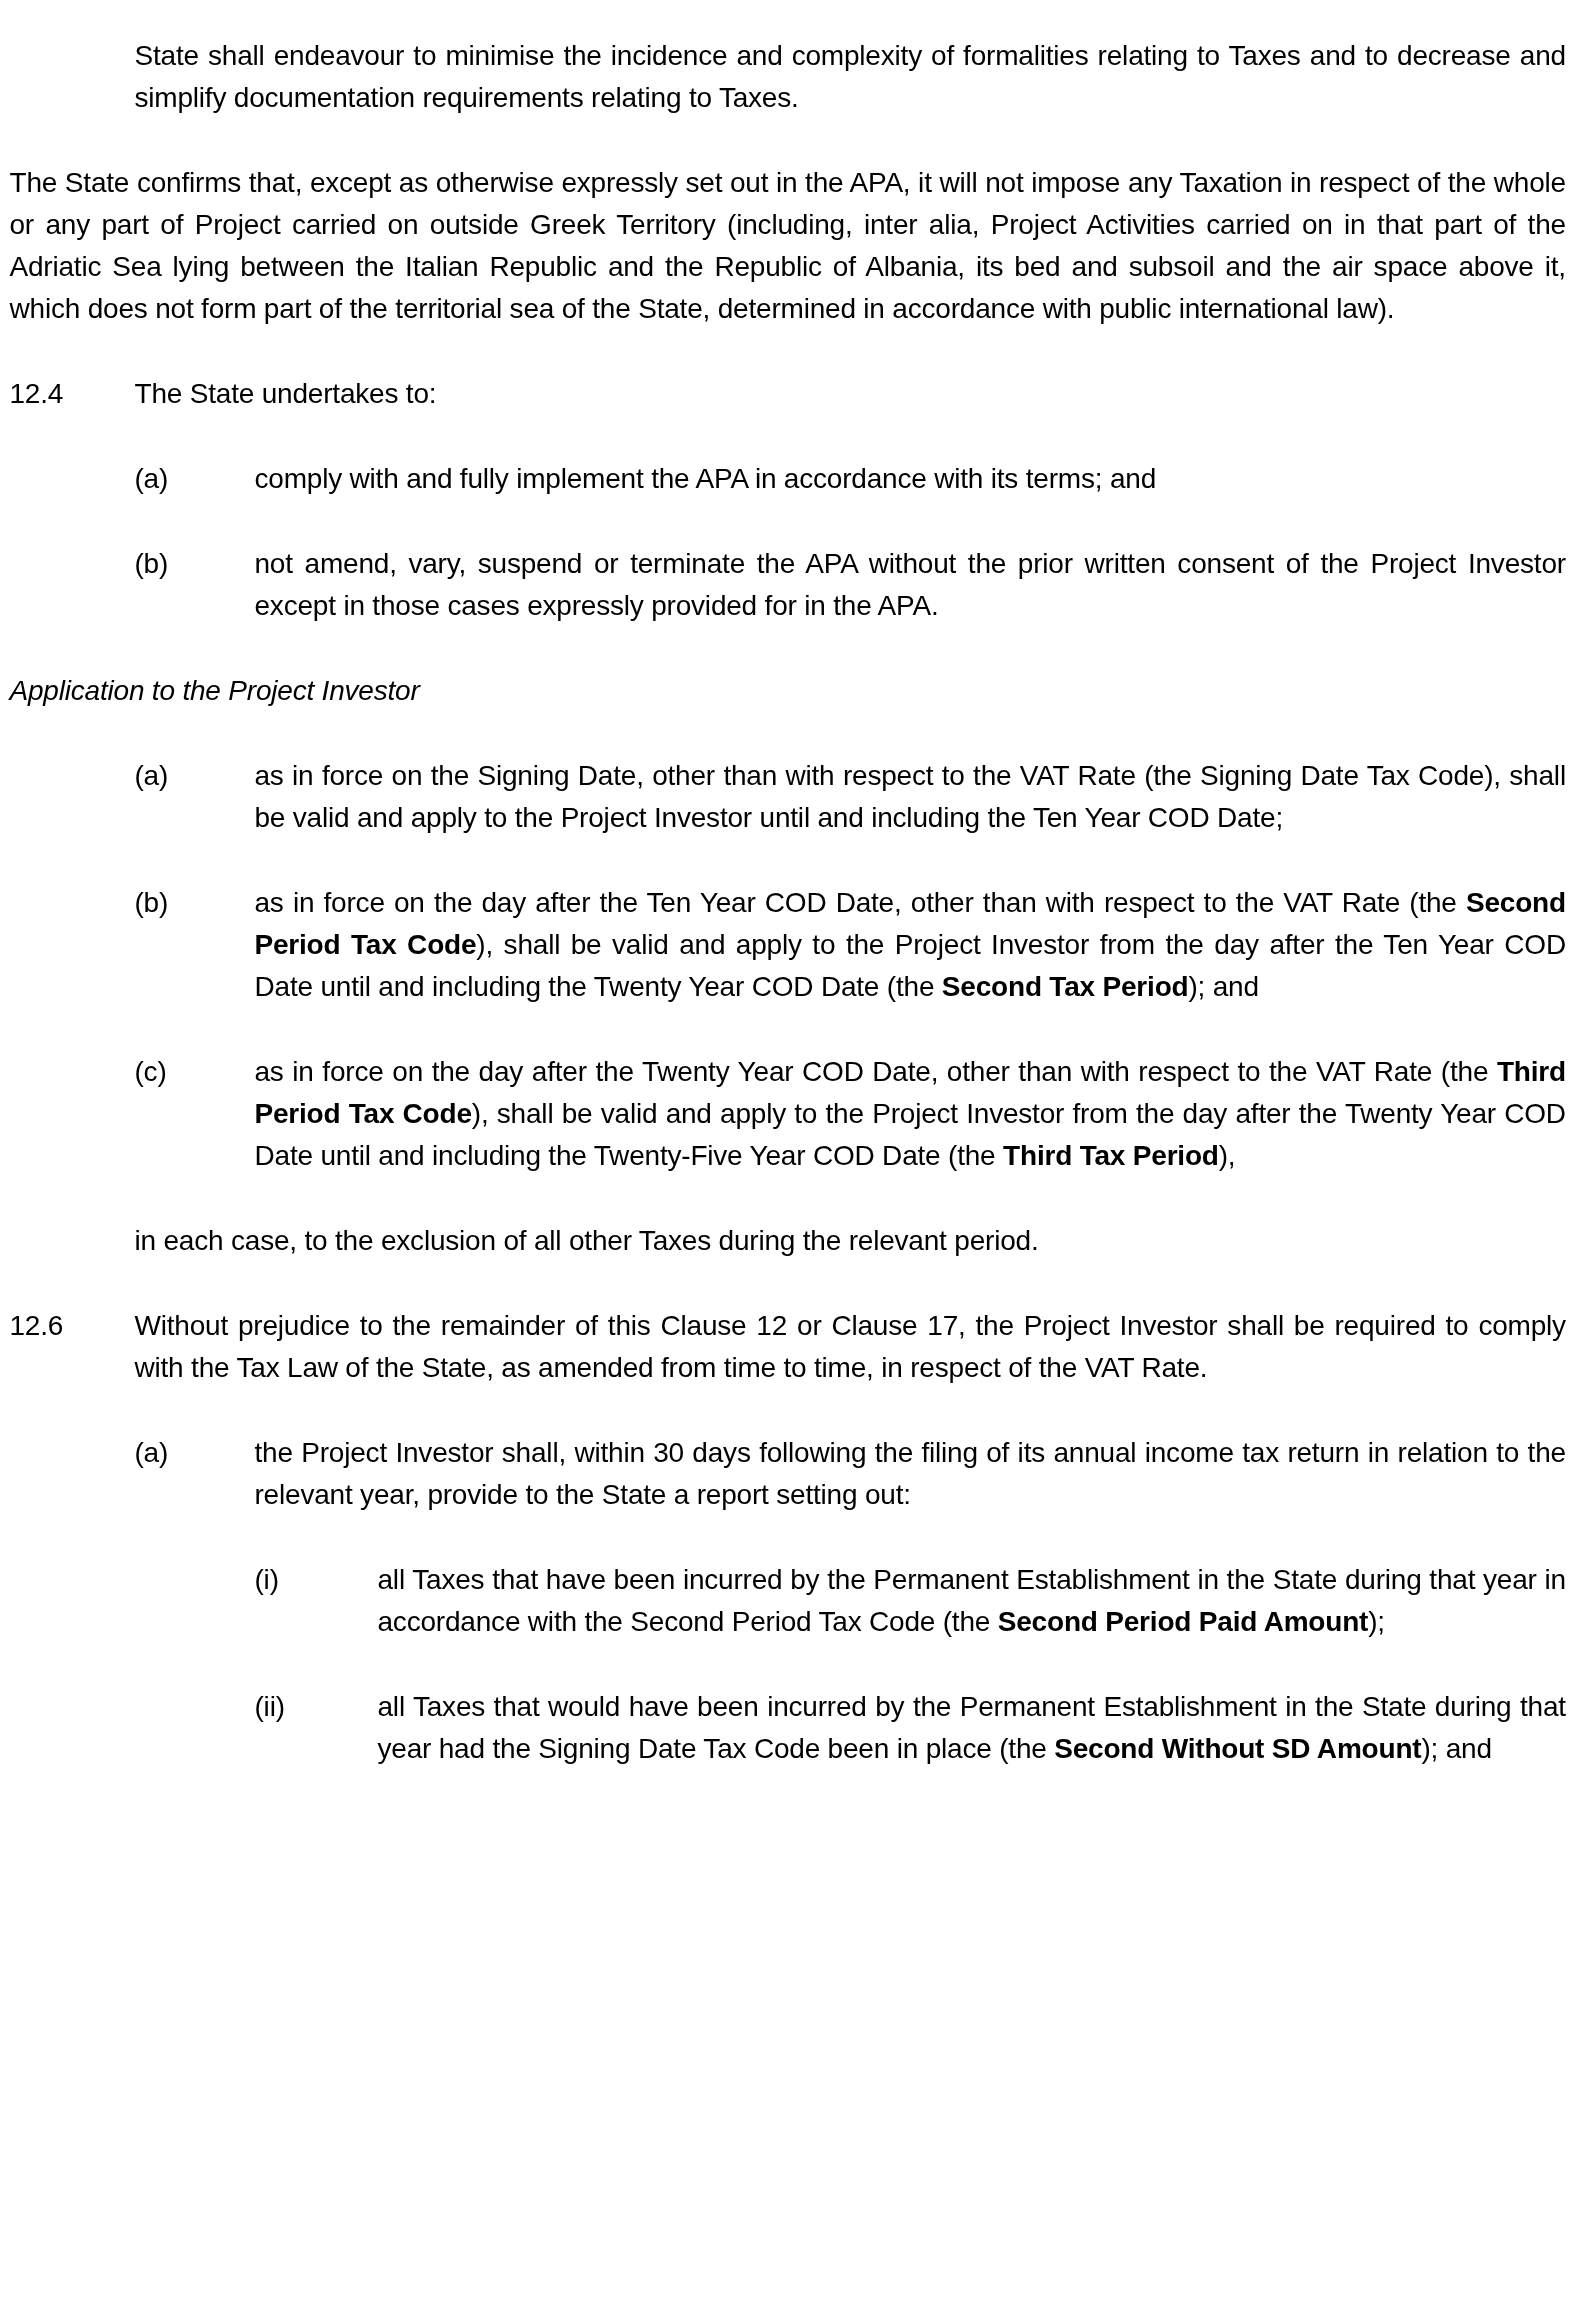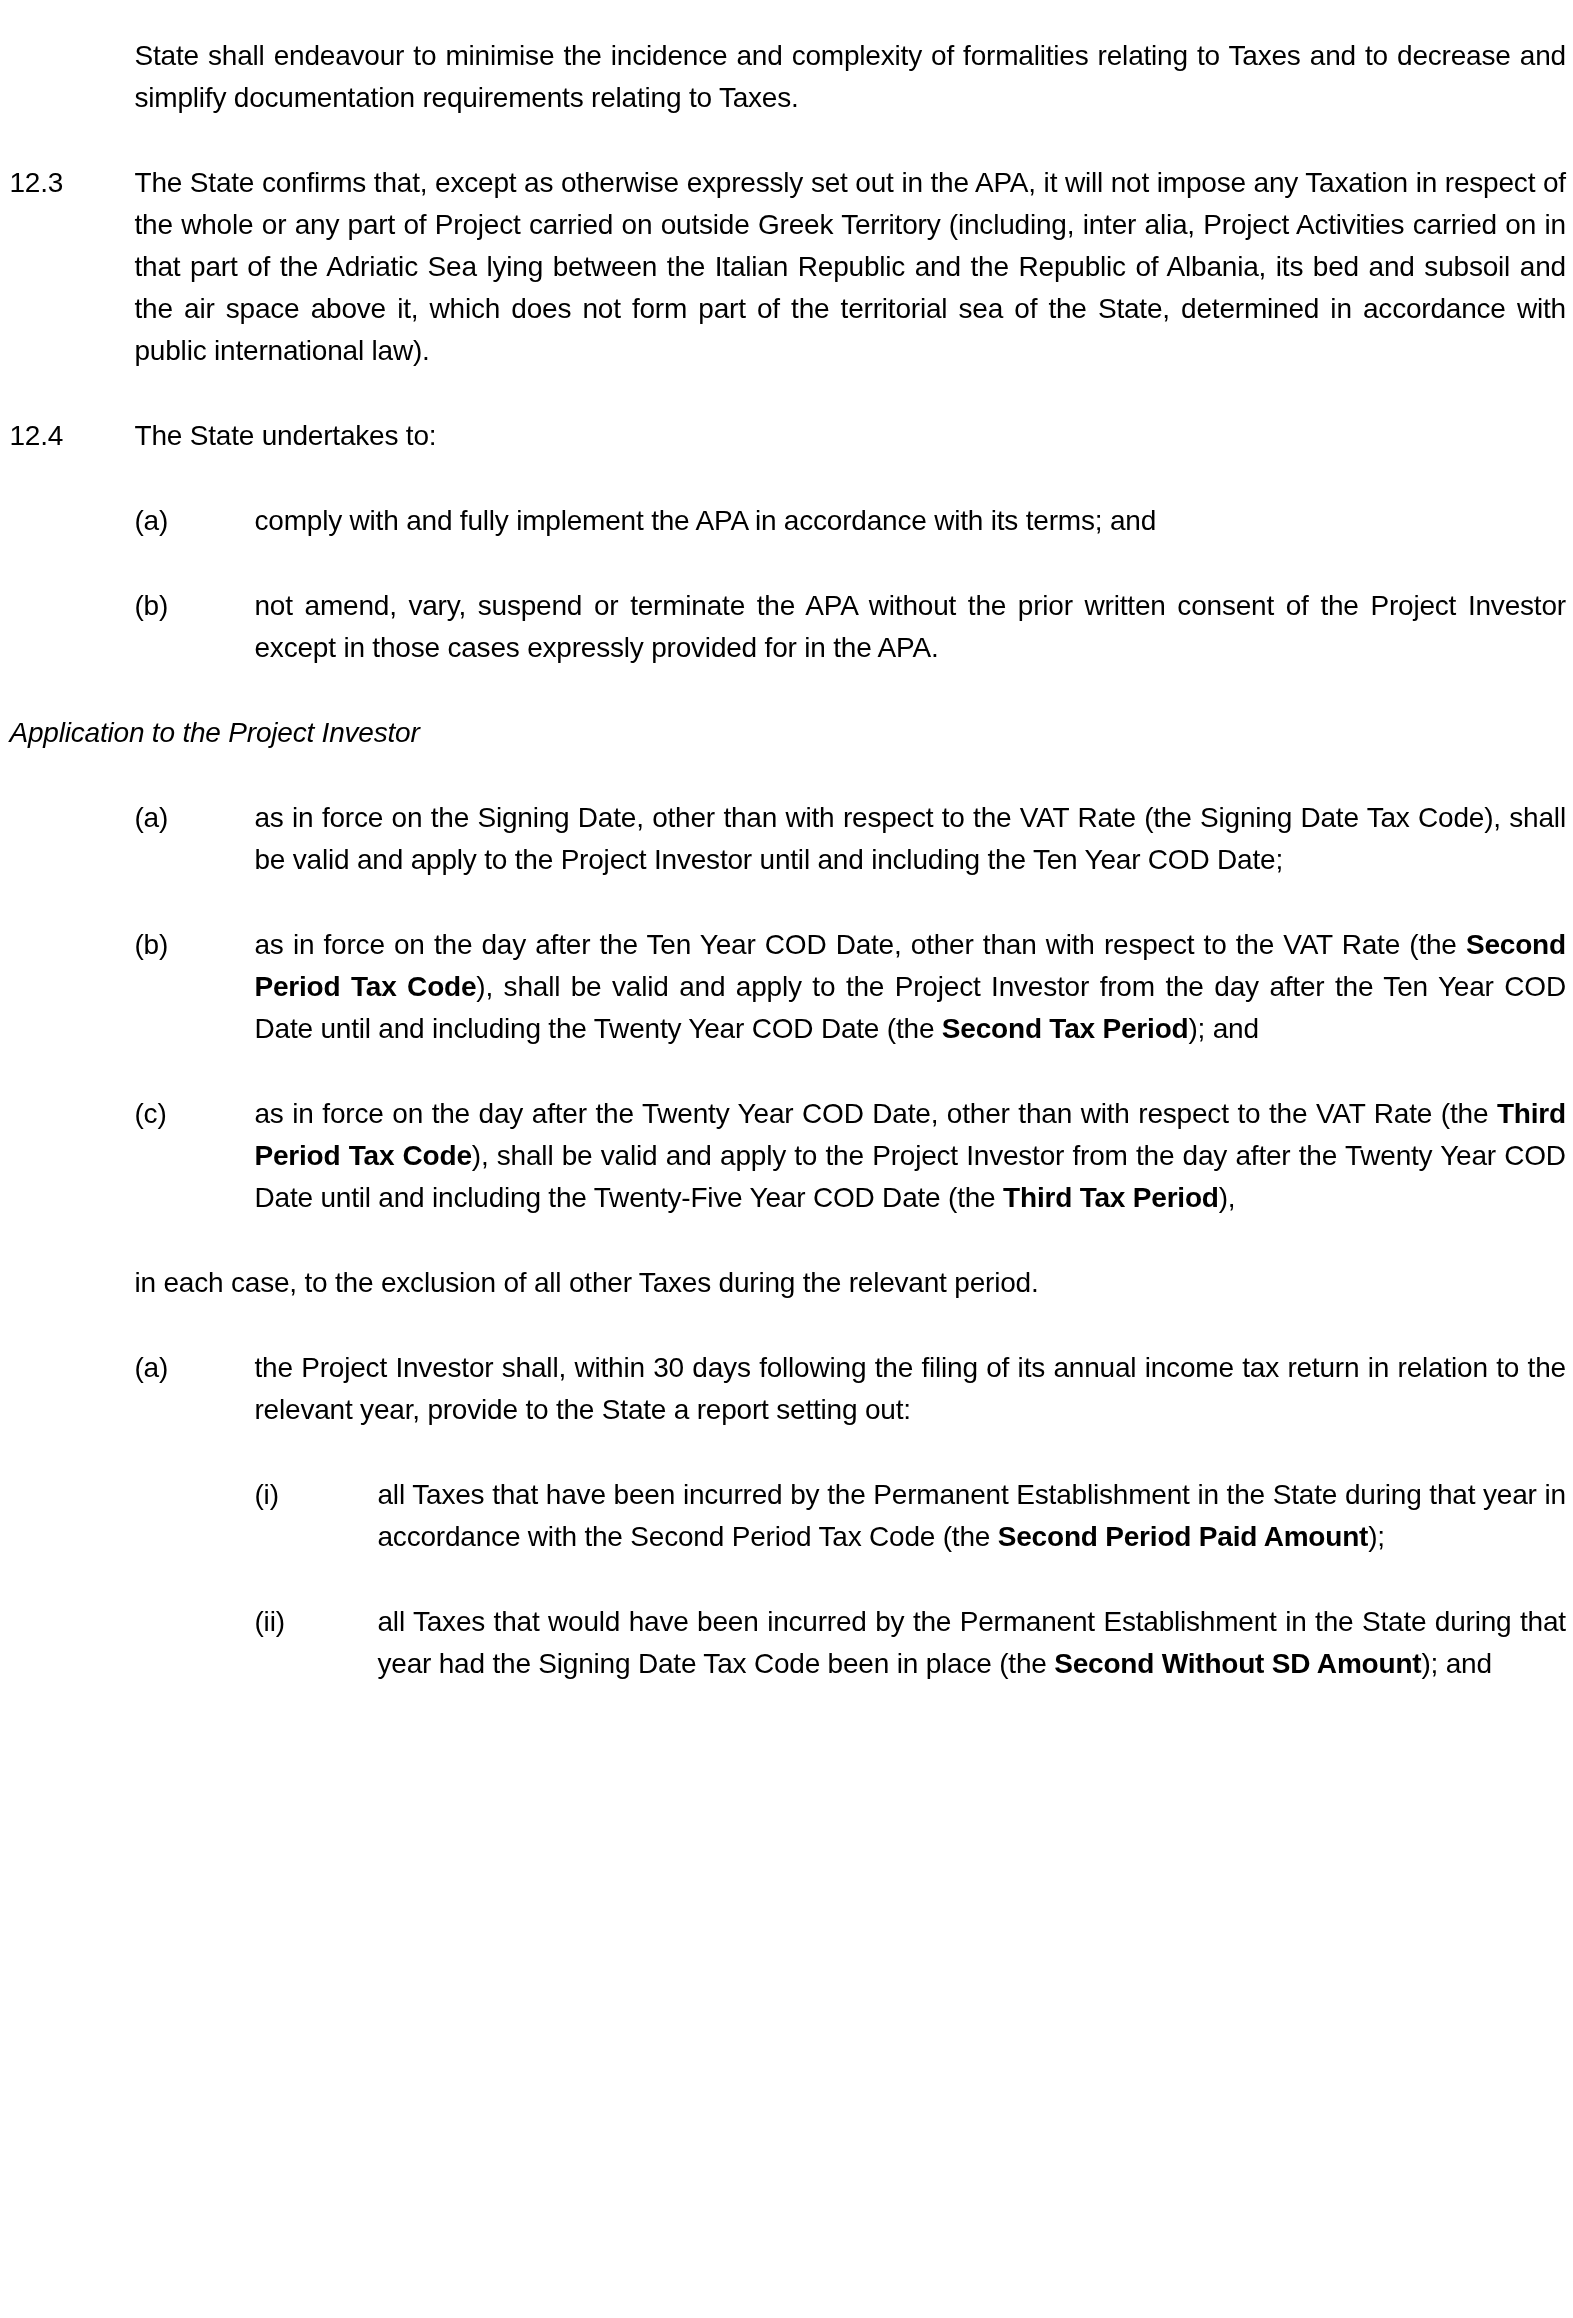--- a/index.html
+++ b/index.html
@@ -50,21 +50,20 @@
 </head>
 <body>
 
 <div class="page">
 
   <div class="block para">
     <div class="body"><span>State shall endeavour to minimise the incidence and complexity of formalities relating to Taxes and to decrease and simplify documentation requirements relating to Taxes.</span></div>
   </div>
 
   <div class="block">
-    <span class="num">12.3</span>
     <div class="body"><span>The State confirms that, except as otherwise expressly set out in the APA, it will not impose any Taxation in respect of the whole or any part of Project carried on outside Greek Territory (including, inter alia, Project Activities carried on in that part of the Adriatic Sea lying between the Italian Republic and the Republic of Albania, its bed and subsoil and the air space above it, which does not form part of the territorial sea of the State, determined in accordance with public international law).</span></div>
   </div>
 
   <div class="block">
     <span class="num">12.4</span>
     <div class="body"><span>The State undertakes to:</span></div>
   </div>
 
   <div class="block lvl2">
     <span class="lbl2">(a)</span>
@@ -93,20 +92,24 @@
 
   <div class="block lvl2">
     <span class="lbl2">(c)</span>
     <div class="body"><span>as in force on the day after the Twenty Year COD Date, other than with respect to the VAT Rate (the </span><span style="font-weight: bold;">Third Period Tax Code</span><span>), shall be valid and apply to the Project Investor from the day after the Twenty Year COD Date until and including the Twenty-Five Year COD Date (the </span><span style="font-weight: bold;">Third Tax Period</span><span>),</span></div>
   </div>
 
   <div class="block para">
     <div class="body"><span>in each case, to the exclusion of all other Taxes during the relevant period.</span></div>
   </div>
 
+  <div class="block">
+    <span class="num">12.6</span>
+    <div class="body"><span>Without prejudice to the remainder of this Clause 12 or Clause 17, the Project Investor shall be required to comply with the Tax Law of the State, as amended from time to time, in respect of the VAT Rate.</span></div>
+  </div>
 
 
   <div class="block lvl2">
     <span class="lbl2">(a)</span>
     <div class="body"><span>the Project Investor shall, within 30 days following the filing of its annual income tax return in relation to the relevant year, provide to the State a report setting out:</span></div>
   </div>
 
   <div class="block lvl3">
     <span class="lbl3">(i)</span>
     <div class="body"><span>all Taxes that have been incurred by the Permanent Establishment in the State during that year in accordance with the Second Period Tax Code (the </span><span style="font-weight: bold;">Second Period Paid Amount</span><span>);</span></div>

